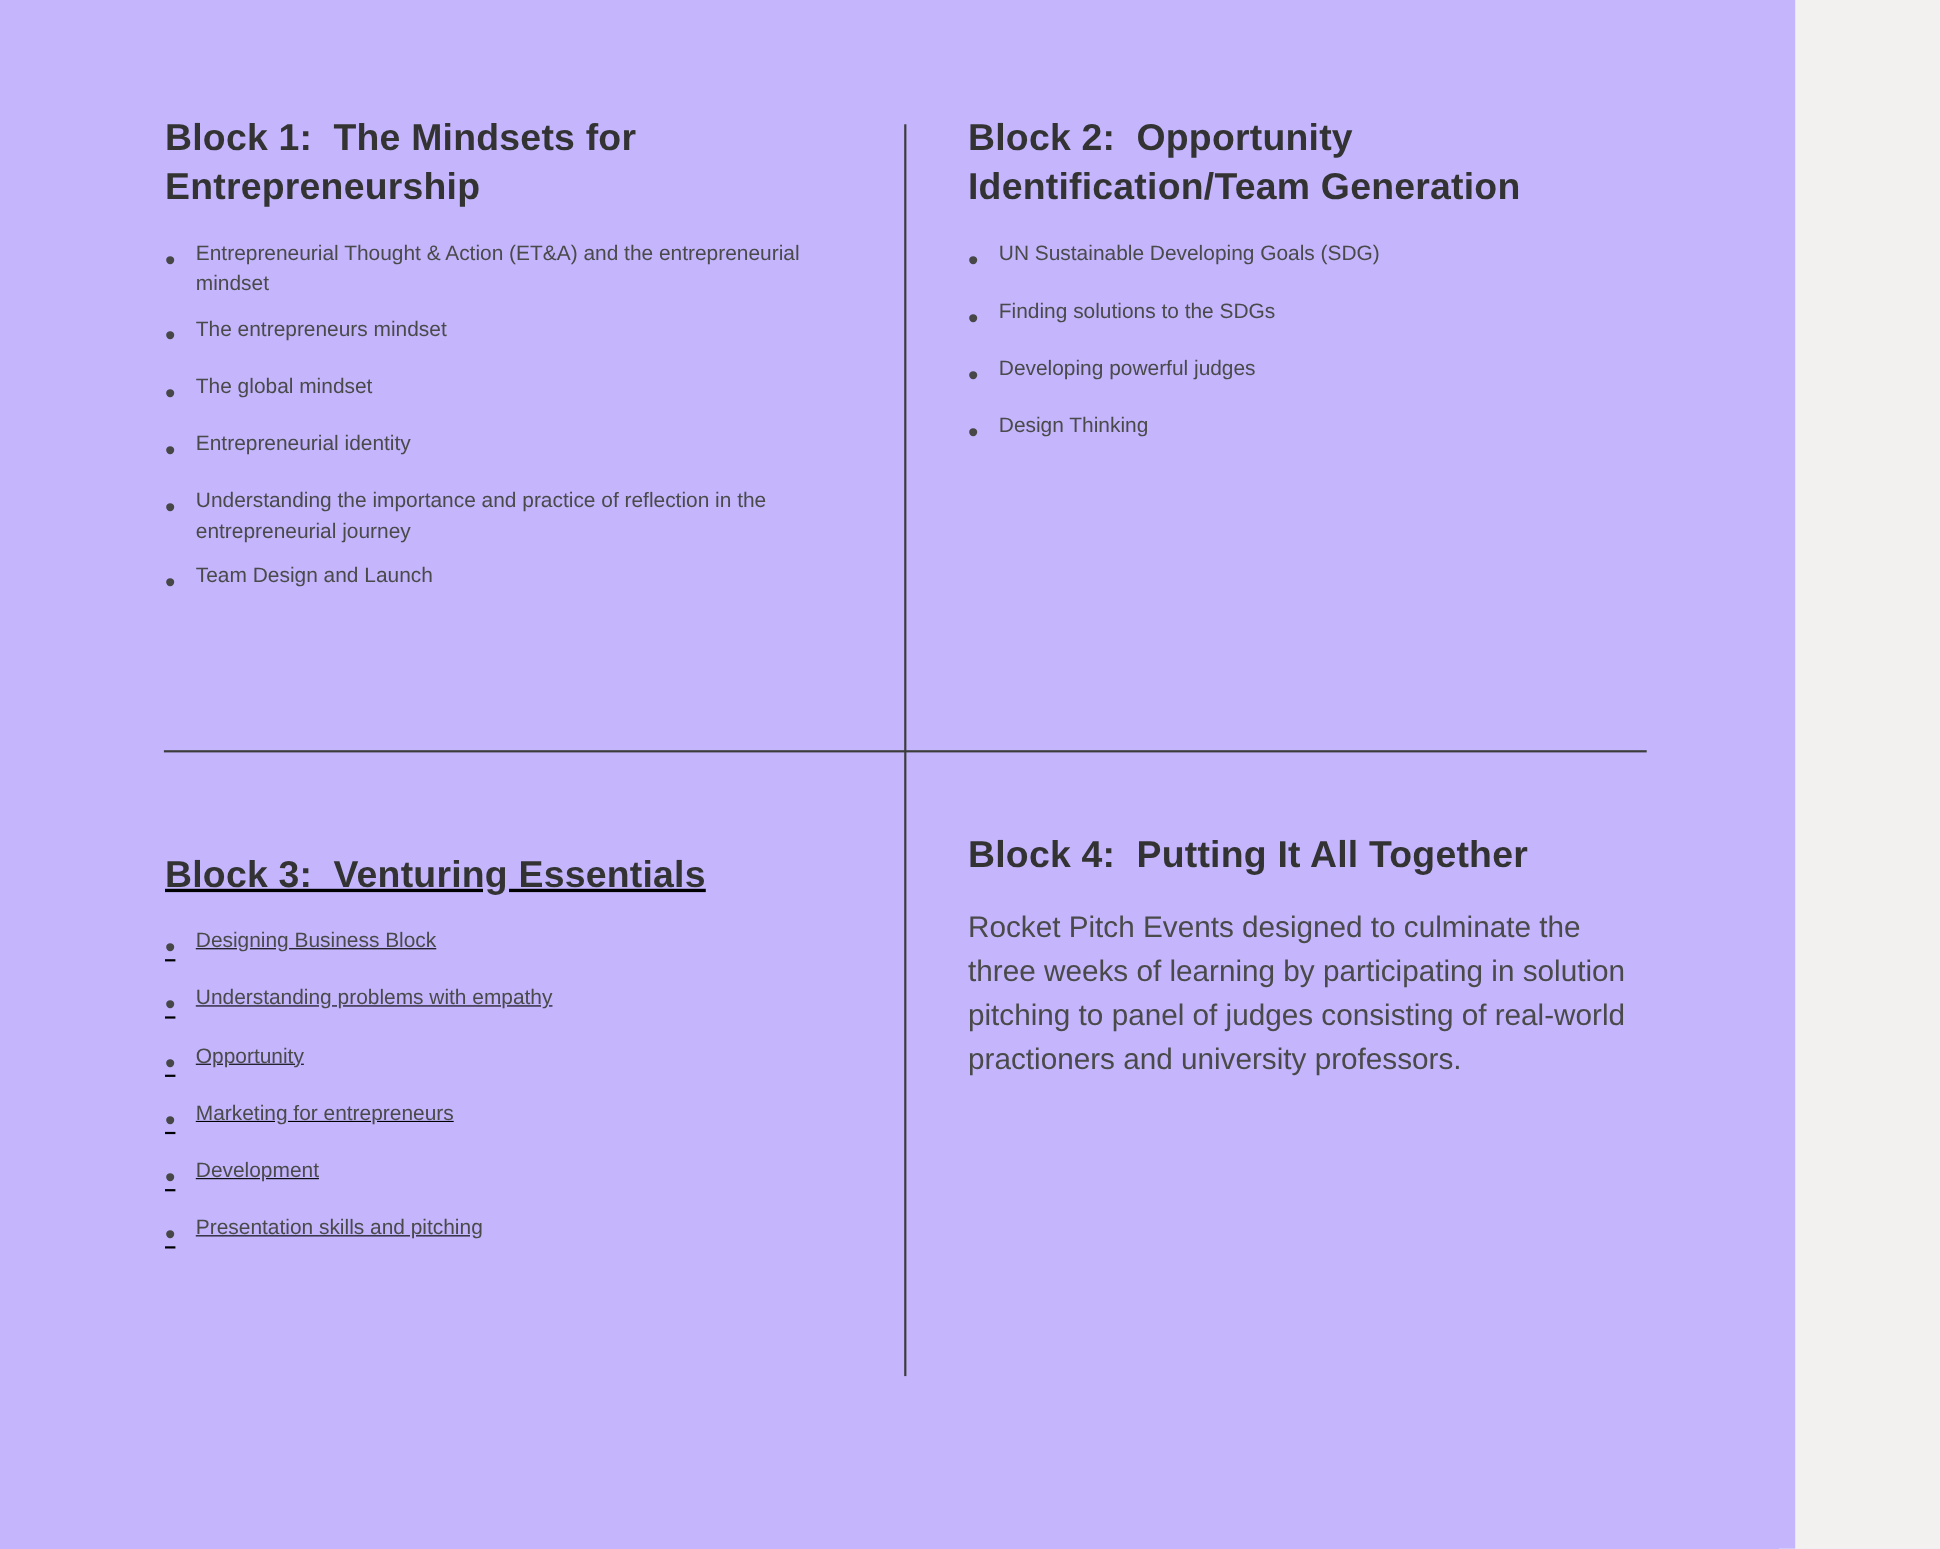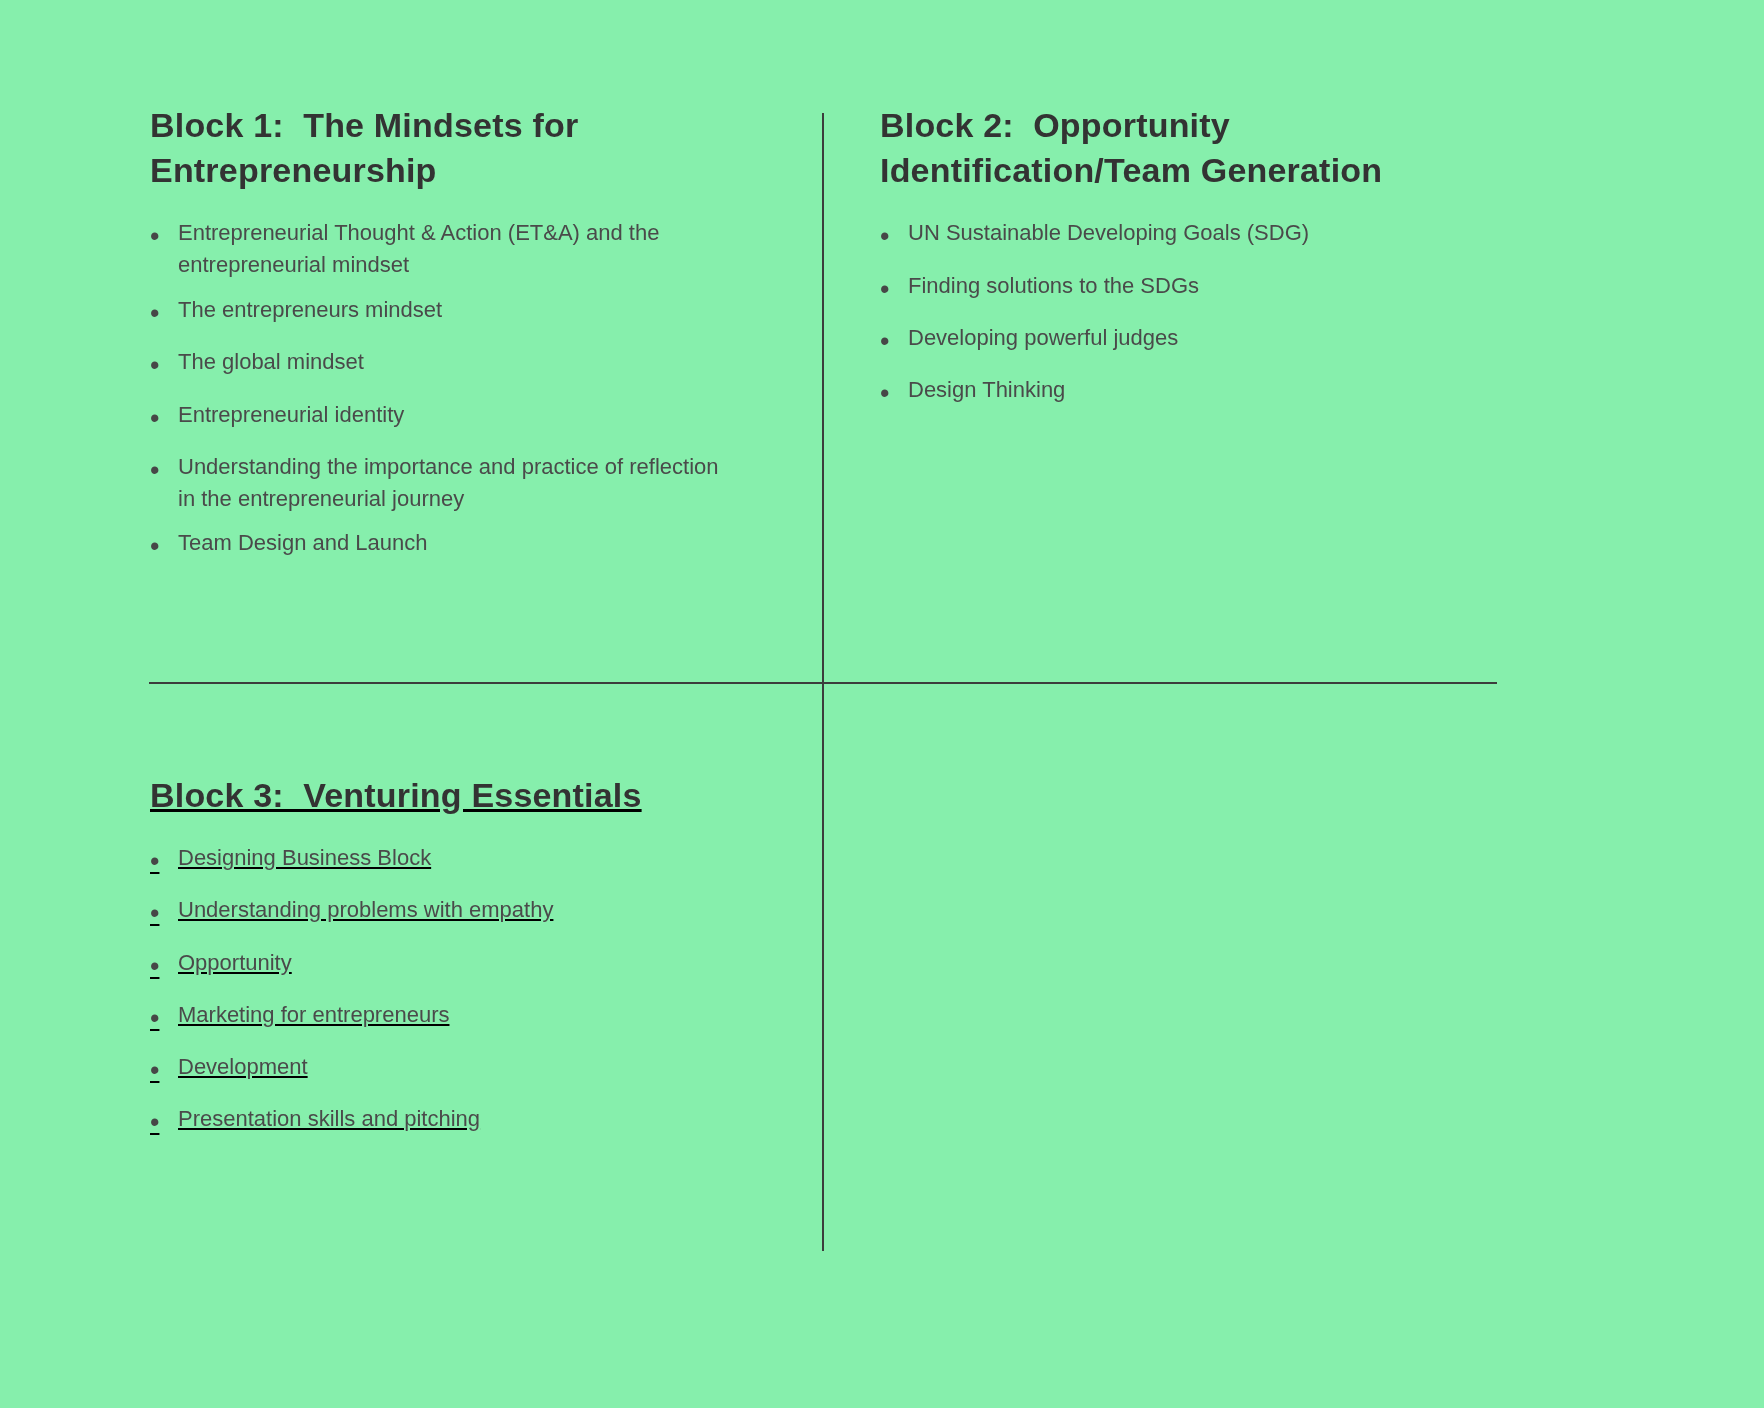--- a/index.html
+++ b/index.html
@@ -3,23 +3,23 @@
 <meta charset="utf-8">
 <style>
   html, body {
     margin: 0;
     padding: 0;
     background: #f2f1ef;
     font-family: "Liberation Sans", "DejaVu Sans", sans-serif;
   }
   .page {
     position: relative;
-    width: 1764px;
+    width: 1632px;
     height: 1408px;
-    background: #86efac;
+    background: #c4b5fd;
     overflow: hidden;
   }
   .divider-v {
     position: absolute;
     left: 822px;
     top: 113px;
     width: 2px;
     height: 1138px;
     background: #3c3c3c;
   }
@@ -61,21 +61,21 @@
   }
   .bullet-dot {
     flex: 0 0 auto;
     width: 28px;
     font-size: 27px;
     line-height: 1.45;
     color: #474747;
   }
   .bullet-text {
     flex: 1 1 auto;
-    font-size: 22px;
+    font-size: 19px;
     line-height: 1.45;
     color: #4a4a4a;
     white-space: pre-wrap;
   }
   .block-paragraph {
     font-size: 27px;
     line-height: 1.48;
     color: #4a4a4a;
     margin: 0;
   }
@@ -163,14 +163,18 @@
         <span class="bullet-dot">•</span>
         <span class="bullet-text">Development</span>
       </li>
       <li class="bullet-item">
         <span class="bullet-dot">•</span>
         <span class="bullet-text">Presentation skills and pitching</span>
       </li>
     </ul>
   </section>
 
+  <section class="quad quad-4">
+    <h2 class="block-title">Block 4:  Putting It All Together</h2>
+    <p class="block-paragraph">Rocket Pitch Events designed to culminate the three weeks of learning by participating in solution pitching to panel of judges consisting of real-world practioners and university professors.</p>
+  </section>
 
 </div>
 
 </body></html>

